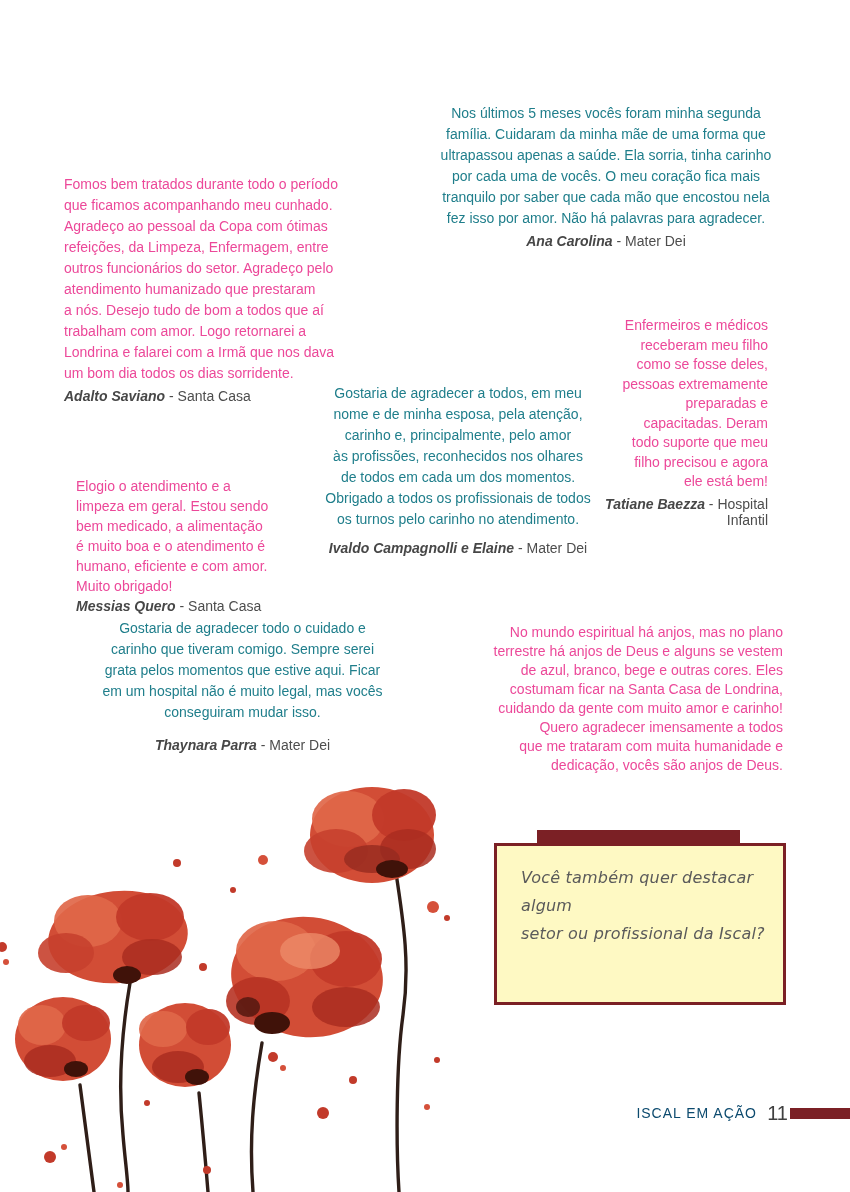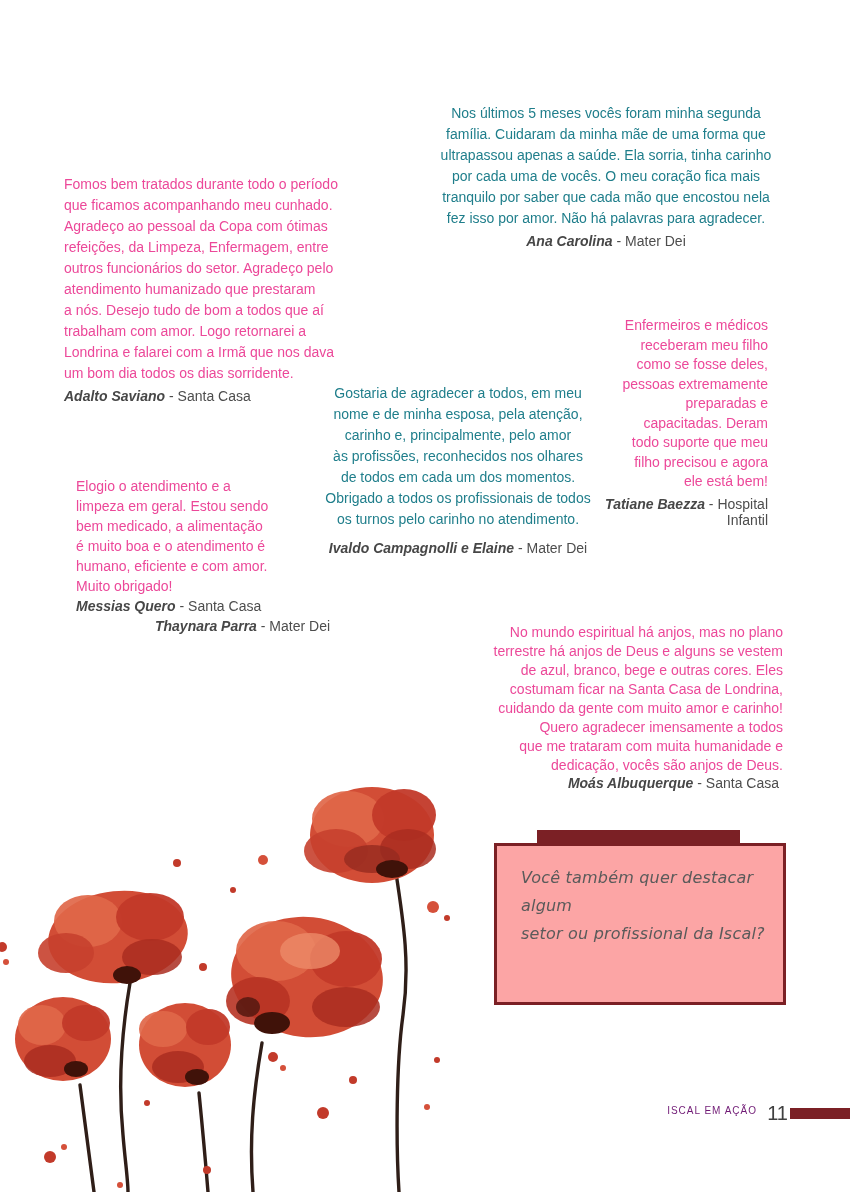--- a/index.html
+++ b/index.html
@@ -18,39 +18,39 @@
   .t1{left:64px;top:143px;width:318px;}
   .t2{left:415px;top:103px;width:382px;}
   .t3{left:585px;top:285px;width:183px;}
   .t3 .body{line-height:19.5px;}
   .t4{left:303px;top:383px;width:310px;}
   .t4 .sig{margin-top:10px;}
   .t5{left:76px;top:445px;width:240px;}
   .t5 .body{line-height:20px;}
   .t5 .sig{margin-top:2px;}
   .t6{left:85px;top:618px;width:315px;}
-  .t6 .sig{margin-top:0;}
+  .t6 .sig{margin-top:14px;}
   .t7{left:450px;top:592px;width:333px;}
   .t7 .body{line-height:19px;}
   .t7 .sig{margin-top:0;padding-right:4px;}
 
   .poppies{position:absolute;left:0;top:755px;width:480px;height:437px;}
 
   .callout-tab{position:absolute;left:537px;top:830px;width:203px;height:16px;background:#7b2025;}
-  .callout{position:absolute;left:494px;top:843px;width:292px;height:162px;background:#fca5a5;
+  .callout{position:absolute;left:494px;top:843px;width:292px;height:162px;background:#fef9c3;
            border:3px solid #7b2025;box-sizing:border-box;}
   .callout .hand{margin:18px 10px 0 24px;white-space:pre-line;
                  font-family:"DejaVu Sans",sans-serif;font-style:italic;
                  font-size:16px;line-height:28px;color:#5a5a5a;letter-spacing:0.2px;}
   .callout .cbody{margin:12px 6px 0 24px;font-size:13.5px;line-height:18px;color:#666666;}
   .callout .cbody span{white-space:pre-line;}
   .callout .email{font-weight:bold;font-style:normal;color:#a32a20;}
 
   .footer{position:absolute;left:0;top:1100px;width:850px;height:24px;}
-  .flabel{position:absolute;right:93px;top:5px;font-size:10px;letter-spacing:1px;color:#701a75;}
+  .flabel{position:absolute;right:93px;top:5px;font-size:14px;letter-spacing:1px;color:#0c4a6e;}
   .fnum{position:absolute;right:62px;top:2px;font-size:20px;color:#404040;}
   .fbar{position:absolute;left:790px;top:8px;width:60px;height:11px;background:#7b2025;}
 </style>
 </head>
 <body>
 
 <div class="page">
 
   <article class="t t1 navy left">
     <p class="body">Fomos bem tratados durante todo o período
@@ -104,33 +104,37 @@
     <p class="body">Elogio o atendimento e a
 limpeza em geral. Estou sendo
 bem medicado, a alimentação
 é muito boa e o atendimento é
 humano, eficiente e com amor.
 Muito obrigado!</p>
     <p class="sig"><span class="name">Messias Quero</span><span class="sep">&nbsp;- </span><span class="org">Santa Casa</span></p>
   </article>
 
   <article class="t t6 teal center">
+    <p class="body">Gostaria de agradecer todo o cuidado e
+carinho que tiveram comigo. Sempre serei
+grata pelos momentos que estive aqui. Ficar
+em um hospital não é muito legal, mas vocês
+conseguiram mudar isso.</p>
     <p class="sig"><span class="name">Thaynara Parra</span><span class="sep">&nbsp;- </span><span class="org">Mater Dei</span></p>
   </article>
 
   <article class="t t7 navy right">
     <p class="body">No mundo espiritual há anjos, mas no plano
 terrestre há anjos de Deus e alguns se vestem
 de azul, branco, bege e outras cores. Eles
 costumam ficar na Santa Casa de Londrina,
 cuidando da gente com muito amor e carinho!
 Quero agradecer imensamente a todos
 que me trataram com muita humanidade e
 dedicação, vocês são anjos de Deus.</p>
-    <p class="sig"><span class="name">Moás Albuquerque</span><span class="sep">&nbsp;- </span><span class="org">Santa Casa</span></p>
   </article>
 
   <svg class="poppies" viewBox="0 0 480 437" xmlns="http://www.w3.org/2000/svg">
 
     <g stroke="#2f1e18" stroke-width="3.4" fill="none" stroke-linecap="round">
       <path d="M396,118 C404,170 410,210 403,260 C396,310 396,390 399,437"></path>
       <path d="M130,228 C122,275 118,330 123,380 C125,405 128,425 128,437"></path>
       <path d="M80,330 C85,368 90,405 94,437"></path>
       <path d="M199,338 C203,378 206,412 208,437"></path>
       <path d="M262,288 C253,340 249,385 253,437"></path>

